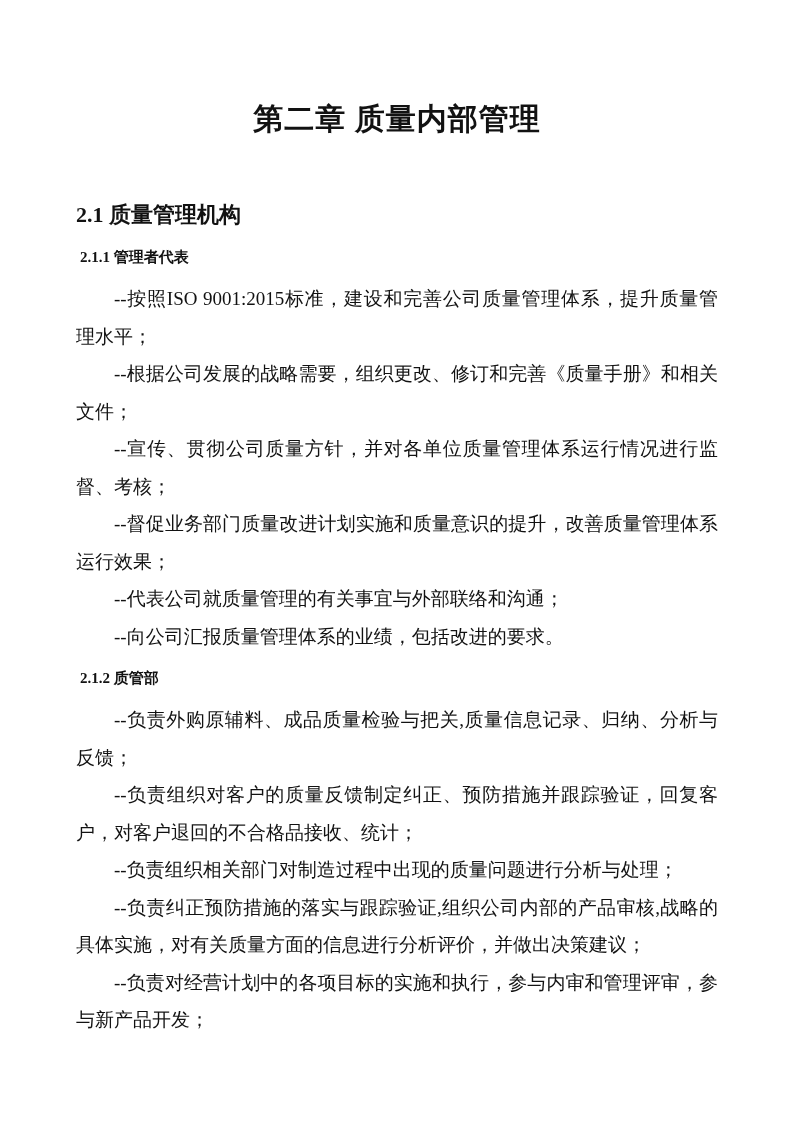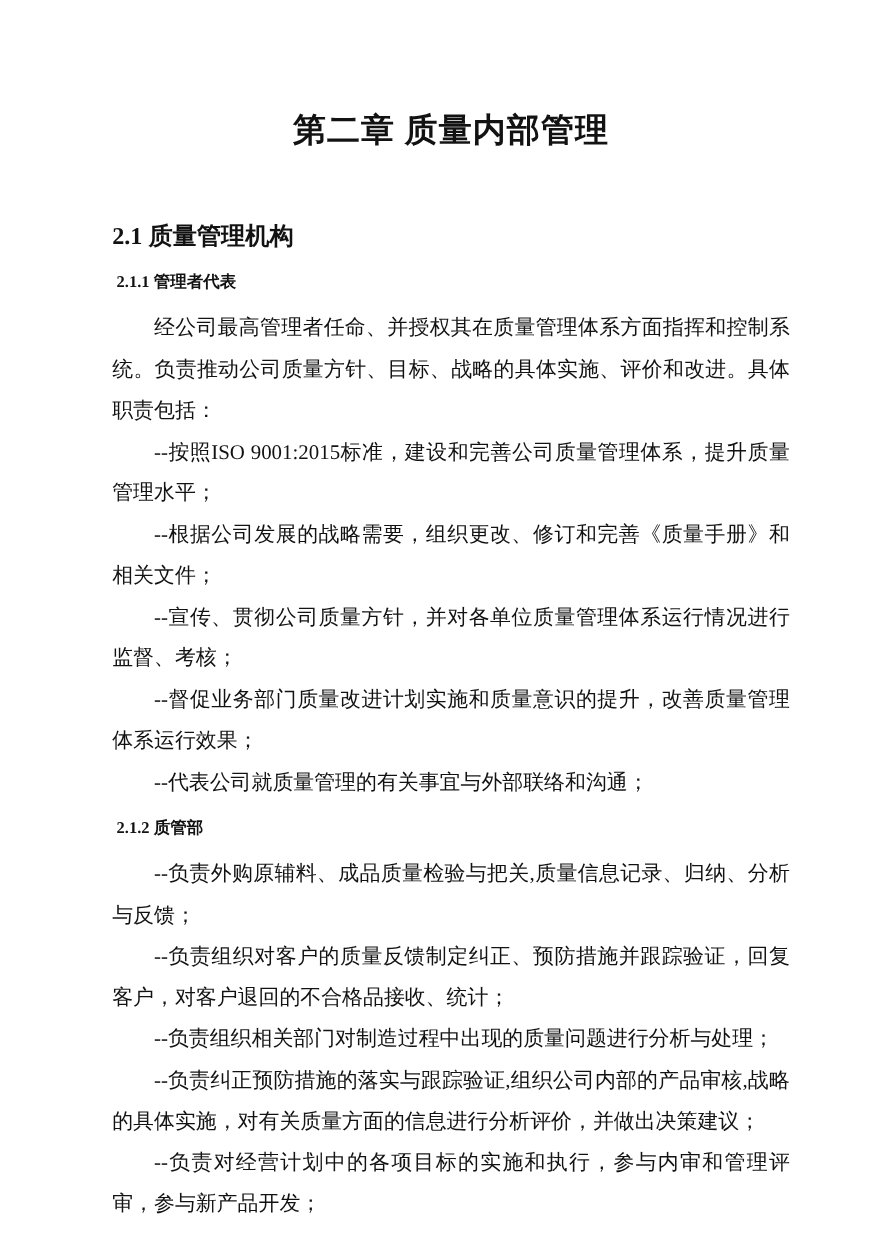--- a/index.html
+++ b/index.html
@@ -10,21 +10,21 @@
   body {
     width: 800px;
     height: 1132px;
     font-family: "Liberation Serif", "DejaVu Serif", serif;
     color: #121212;
   }
   .page {
     box-sizing: border-box;
     width: 800px;
     height: 1132px;
-    padding: 96px 82px 20px 102px;
+    padding: 96px 82px 20px 76px;
     overflow: hidden;
     background: #ffffff;
   }
   .chapter-title {
     margin: 0;
     font-size: 30px;
     line-height: 46px;
     font-weight: bold;
     text-align: center;
     letter-spacing: 1px;
@@ -56,26 +56,26 @@
 <body>
 
 <div class="page">
 
   <h1 class="chapter-title">第二章 质量内部管理</h1>
 
   <h2 class="section-heading">2.1 质量管理机构</h2>
 
   <h3 class="subsection-heading">2.1.1 管理者代表</h3>
 
-  <p class="body-paragraph">经公司最高管理者任命、并授权其在质量管理体系方面指挥和控制系统。负责推动公司质量方针、目标、战略的具体实施、评价和改进。具体职责包括：</p>
   <p class="body-paragraph">--按照ISO 9001:2015标准，建设和完善公司质量管理体系，提升质量管理水平；</p>
   <p class="body-paragraph">--根据公司发展的战略需要，组织更改、修订和完善《质量手册》和相关文件；</p>
   <p class="body-paragraph">--宣传、贯彻公司质量方针，并对各单位质量管理体系运行情况进行监督、考核；</p>
   <p class="body-paragraph">--督促业务部门质量改进计划实施和质量意识的提升，改善质量管理体系运行效果；</p>
   <p class="body-paragraph">--代表公司就质量管理的有关事宜与外部联络和沟通；</p>
+  <p class="body-paragraph">--向公司汇报质量管理体系的业绩，包括改进的要求。</p>
 
   <h3 class="subsection-heading">2.1.2 质管部</h3>
 
   <p class="body-paragraph">--负责外购原辅料、成品质量检验与把关,质量信息记录、归纳、分析与反馈；</p>
   <p class="body-paragraph">--负责组织对客户的质量反馈制定纠正、预防措施并跟踪验证，回复客户，对客户退回的不合格品接收、统计；</p>
   <p class="body-paragraph">--负责组织相关部门对制造过程中出现的质量问题进行分析与处理；</p>
   <p class="body-paragraph">--负责纠正预防措施的落实与跟踪验证,组织公司内部的产品审核,战略的具体实施，对有关质量方面的信息进行分析评价，并做出决策建议；</p>
   <p class="body-paragraph">--负责对经营计划中的各项目标的实施和执行，参与内审和管理评审，参与新产品开发；</p>
 
 </div>

